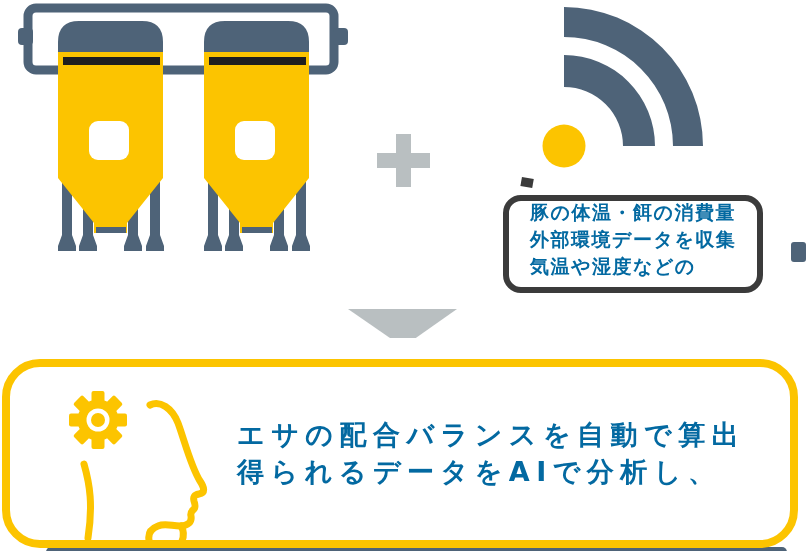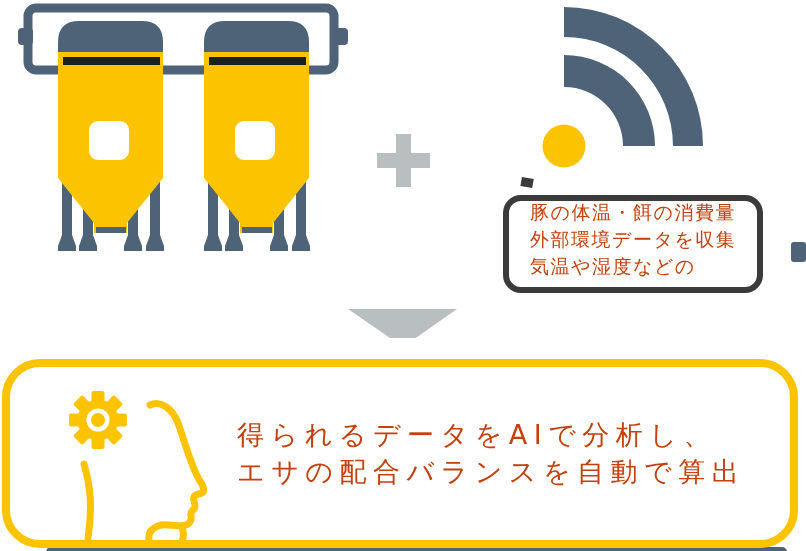--- a/index.html
+++ b/index.html
@@ -6,22 +6,22 @@
   #canvas{
     position:relative;
     width:806px;height:551px;
     overflow:hidden;
     background:#ffffff;
     font-family:"DejaVu Sans","Liberation Sans",sans-serif;
   }
   #art{position:absolute;left:0;top:0;}
   .txt{
     position:absolute;
-    font-weight:normal;
-    color:#c2410c;
+    font-weight:bold;
+    color:#0369a1;
     white-space:nowrap;
   }
   #callout-text{
     left:530px;top:199px;
     font-size:19px;
     line-height:27px;
     letter-spacing:1.5px;
   }
   #result-text{
     left:237px;top:416px;
@@ -144,17 +144,17 @@
     </g>
   </svg>
 
   <div id="callout-text" class="txt">
     <div>豚の体温・餌の消費量</div>
     <div>外部環境データを収集</div>
     <div>気温や湿度などの</div>
   </div>
 
   <div id="result-text" class="txt">
+    <div>エサの配合バランスを自動で算出</div>
     <div>得られるデータをAIで分析し、</div>
-    <div>エサの配合バランスを自動で算出</div>
   </div>
 
 </div>
 
 </body></html>

